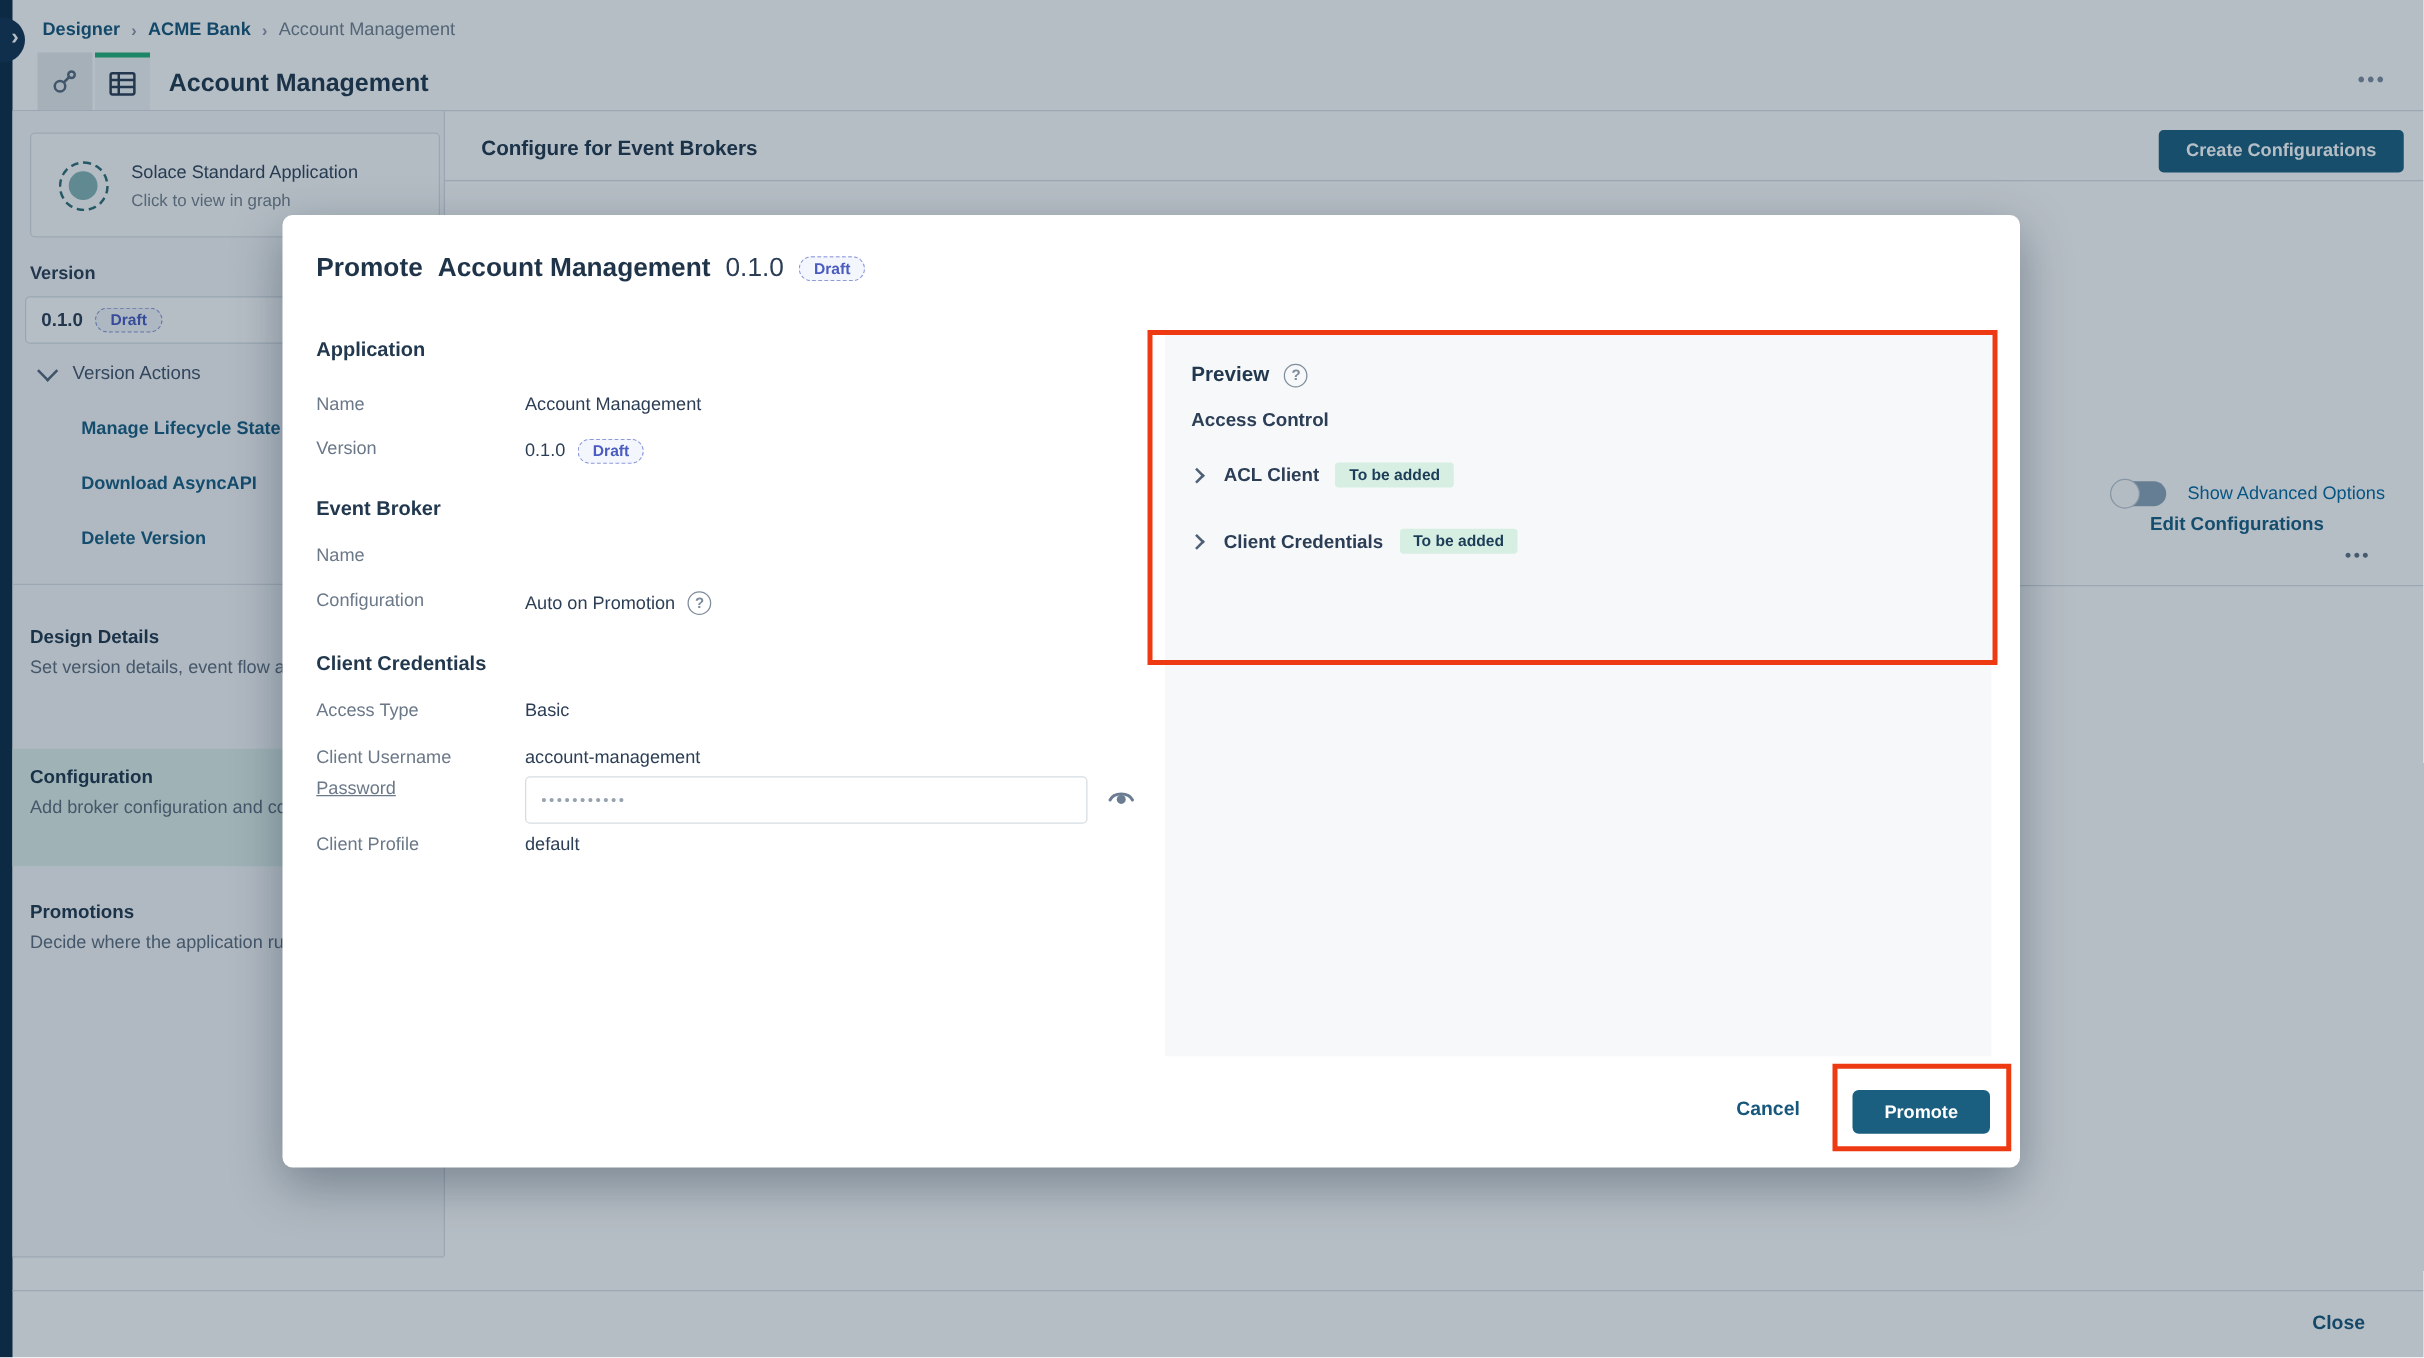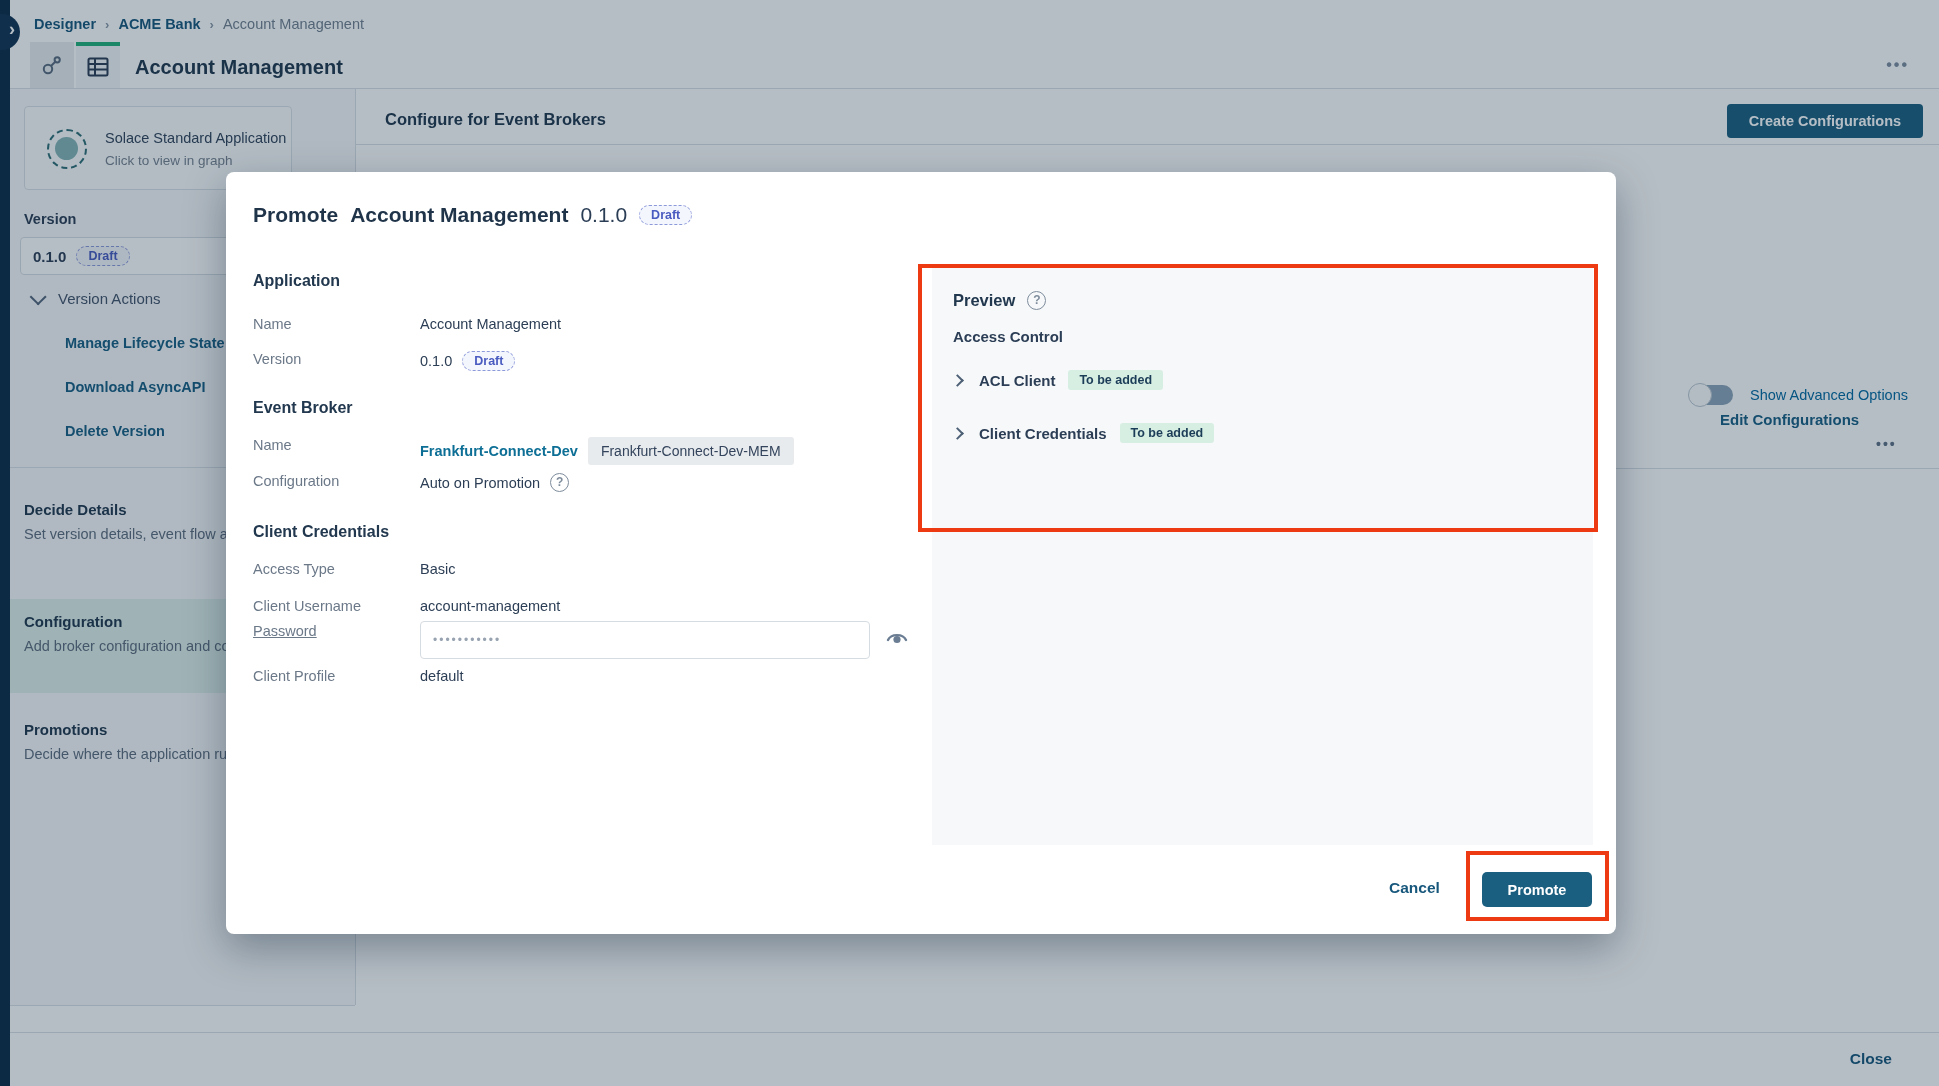--- a/index.html
+++ b/index.html
@@ -26,21 +26,21 @@
   .tab-ic { position:absolute; left:50%; top:50%; transform:translate(-50%,-50%); }
   .page-title { position:absolute; left:135px; top:56px; font-size:20px; font-weight:bold; color:#22384e; }
   .hdr-menu { position:absolute; right:30px; top:56px; color:#7d8da0; font-size:16px; letter-spacing:2px; font-weight:bold; }
   .hdr-divider { position:absolute; left:10px; top:88px; width:1929px; height:1px; background:#d8dee4; }
 
   
   .sidebar { position:absolute; left:10px; top:89px; width:345px; height:916px; background:#f7f8fa; }
   .sidebar-vdiv { position:absolute; left:355px; top:89px; width:1px; height:916px; background:#d8dee4; }
   .sidebar-hdiv { position:absolute; left:10px; top:1005px; width:345px; height:1px; background:#d8dee4; }
 
-  .app-card { position:absolute; left:14px; top:17px; width:268px; height:84px; background:#fbfcfd;
+  .app-card { position:absolute; left:14px; top:17px; width:328px; height:84px; background:#fbfcfd;
               border:1px solid #d9e0e5; border-radius:4px; }
   .app-card-icon { position:absolute; left:22px; top:22px; width:40px; height:40px;
                    border:2.5px dashed #2e6e74; border-radius:50%; }
   .app-card-icon i { position:absolute; left:6px; top:6px; width:23px; height:23px; border-radius:50%;
                      background:#84b3b6; }
   .app-card-title { position:absolute; left:80px; top:23px; font-size:14.5px; color:#32445a; }
   .app-card-sub { position:absolute; left:80px; top:46px; font-size:13.5px; color:#76828f; }
 
   .version-label { position:absolute; left:14px; top:122px; font-size:14.5px; font-weight:bold; color:#2c3e55; }
   .version-box { position:absolute; left:10px; top:148px; width:310px; height:38px; background:#ffffff;
@@ -197,21 +197,21 @@
       <div class="version-actions">
         <span class="chev-down"></span>
         <span>Version Actions</span>
       </div>
       <div class="side-action sa-0">Manage Lifecycle State</div>
       <div class="side-action sa-1">Download AsyncAPI</div>
       <div class="side-action sa-2">Delete Version</div>
       <div class="side-div"></div>
 
       <div class="nav-item nav-design">
-        <div class="nav-title">Decide Details</div>
+        <div class="nav-title">Design Details</div>
         <div class="nav-sub">Set version details, event flow and consumers</div>
       </div>
       <div class="nav-item nav-config">
         <div class="nav-title">Configuration</div>
         <div class="nav-sub">Add broker configuration and connection details</div>
       </div>
       <div class="nav-item nav-promo">
         <div class="nav-title">Promotions</div>
         <div class="nav-sub nowrap">Decide where the application runs</div>
       </div>
@@ -249,24 +249,20 @@
     <div class="m-label r-name1">Name</div>
     <div class="m-value r-name1">Account Management</div>
     <div class="m-label r-ver1">Version</div>
     <div class="m-value r-ver1">
       <span>0.1.0</span>
       <span class="chip-draft">Draft</span>
     </div>
 
     <div class="m-heading mh-broker">Event Broker</div>
     <div class="m-label r-bname">Name</div>
-    <div class="m-value r-bname">
-      <span class="broker-link">Frankfurt-Connect-Dev</span>
-      <span class="broker-chip">Frankfurt-Connect-Dev-MEM</span>
-    </div>
     <div class="m-label r-bconf">Configuration</div>
     <div class="m-value r-bconf">
       <span>Auto on Promotion</span>
       <span class="help-ic">?</span>
     </div>
 
     <div class="m-heading mh-cred">Client Credentials</div>
     <div class="m-label r-acc">Access Type</div>
     <div class="m-value r-acc">Basic</div>
     <div class="m-label r-user">Client Username</div>

